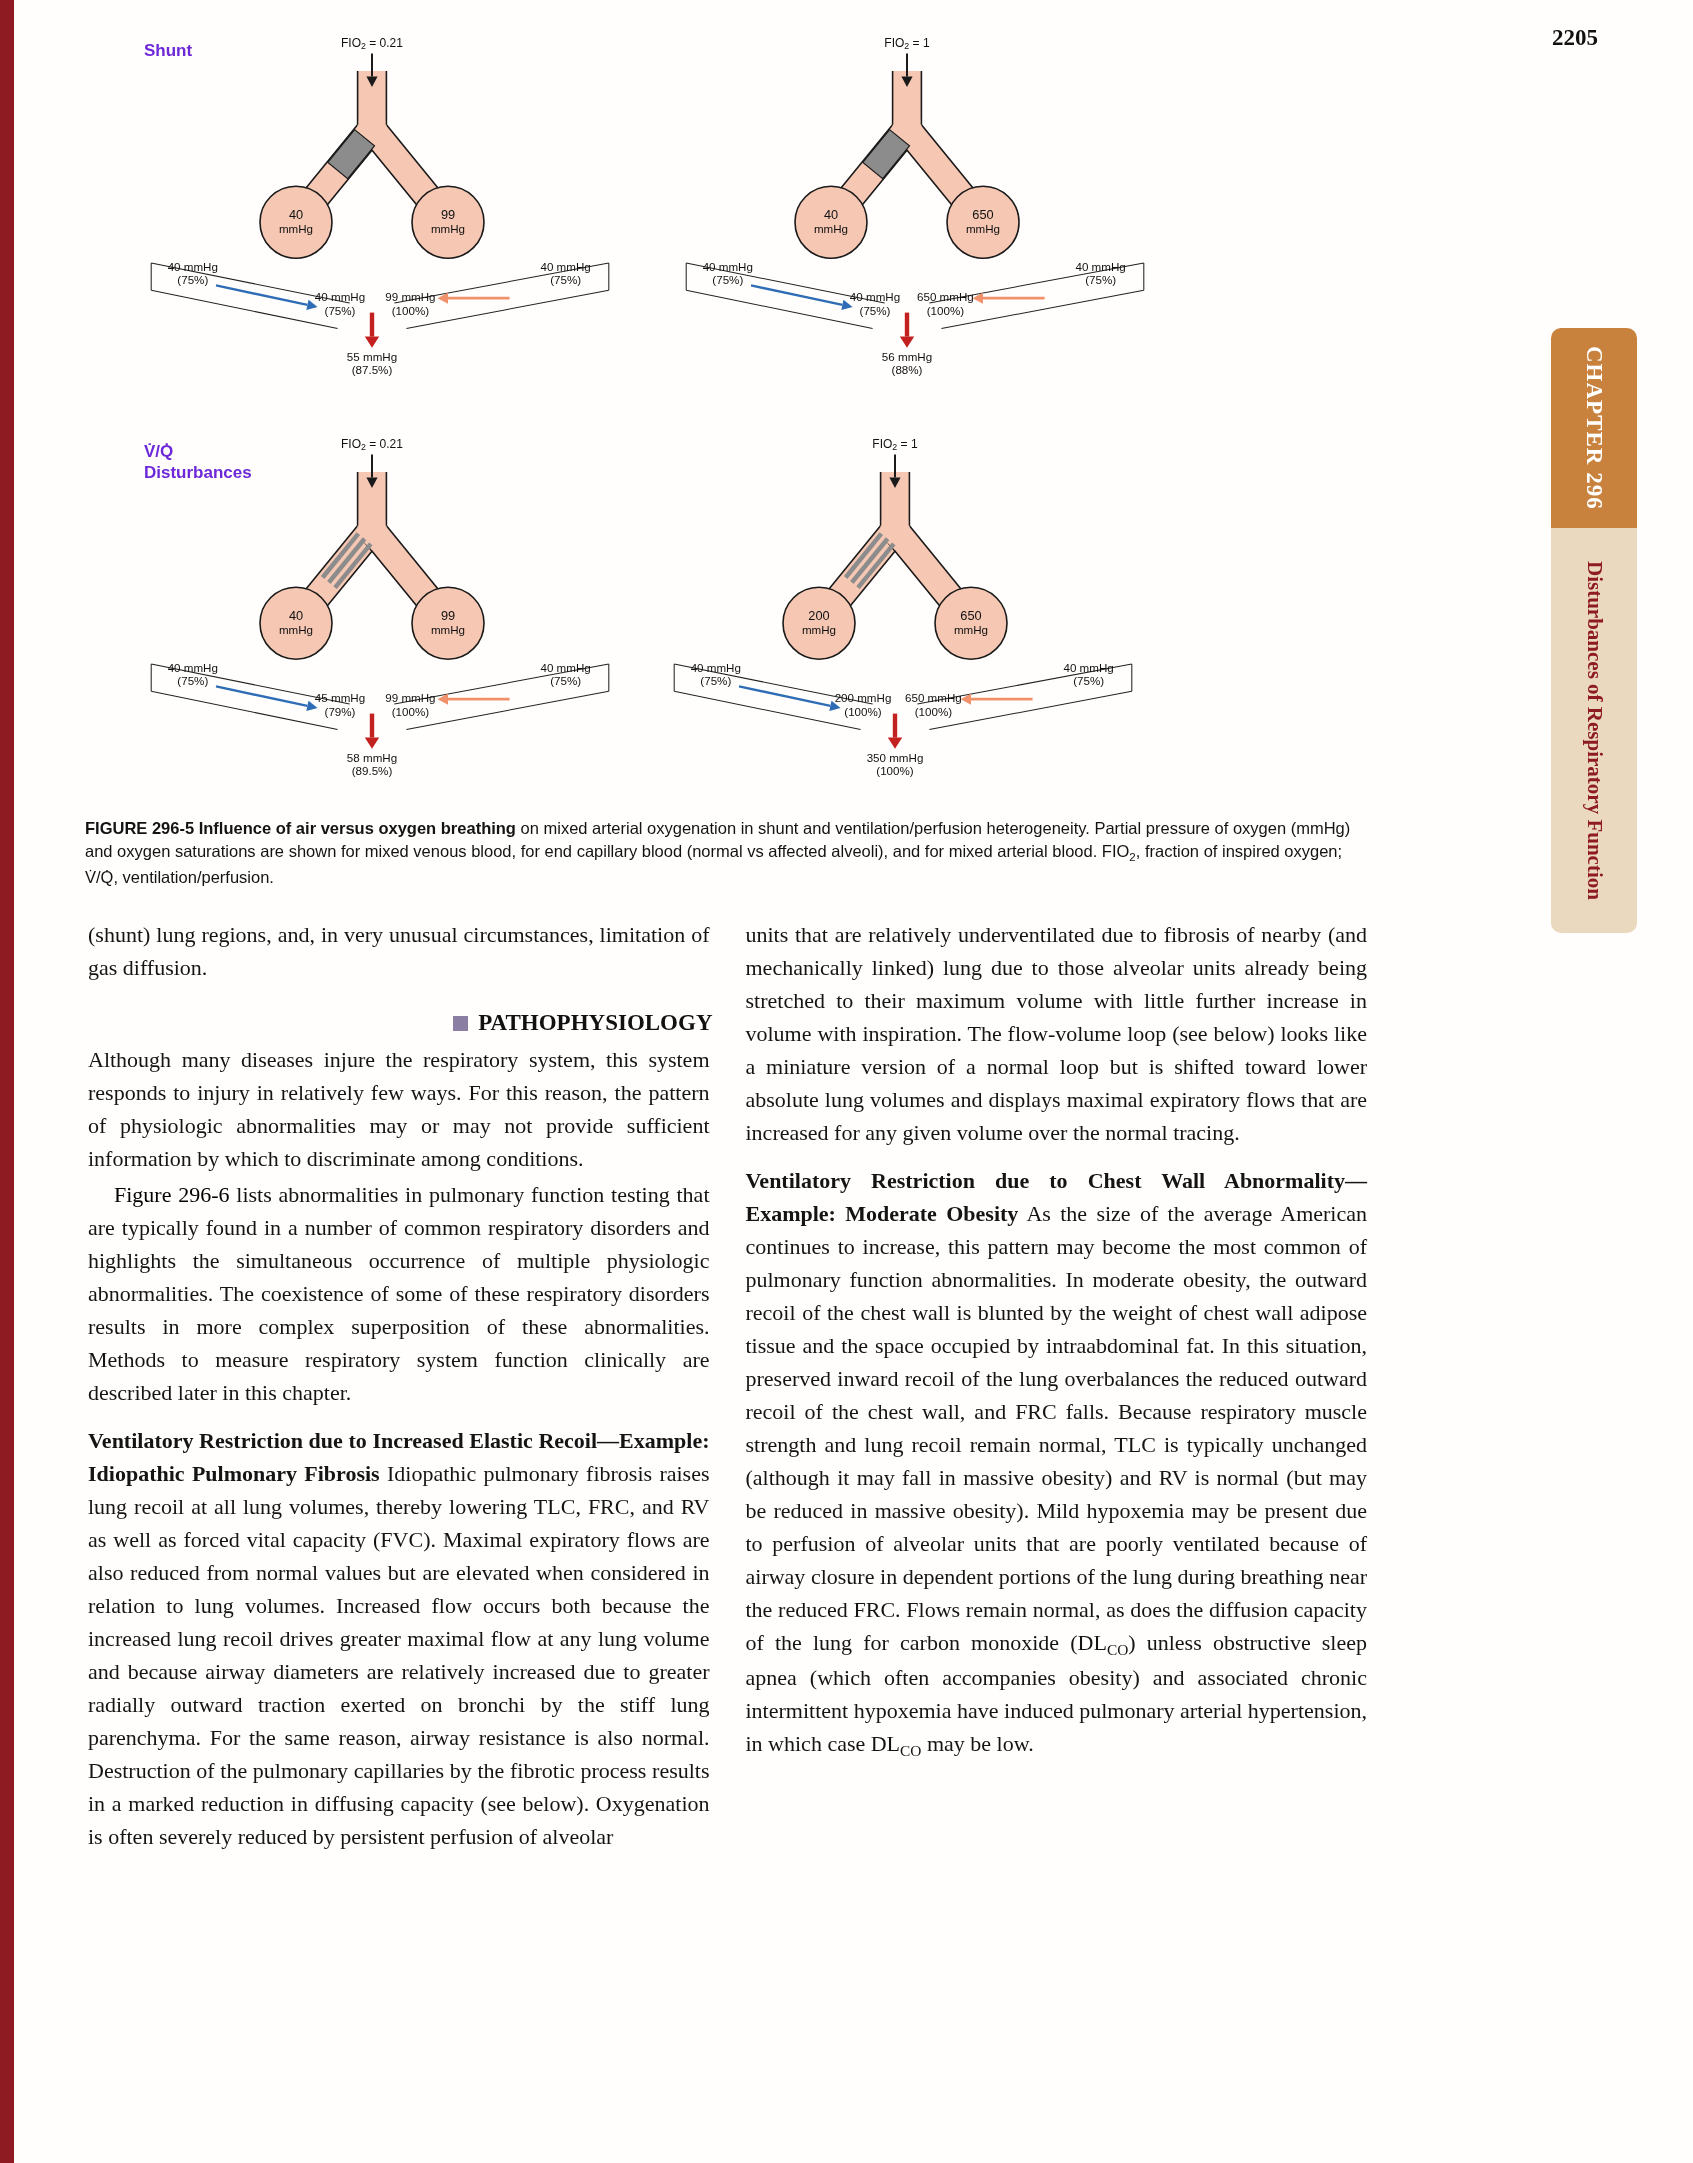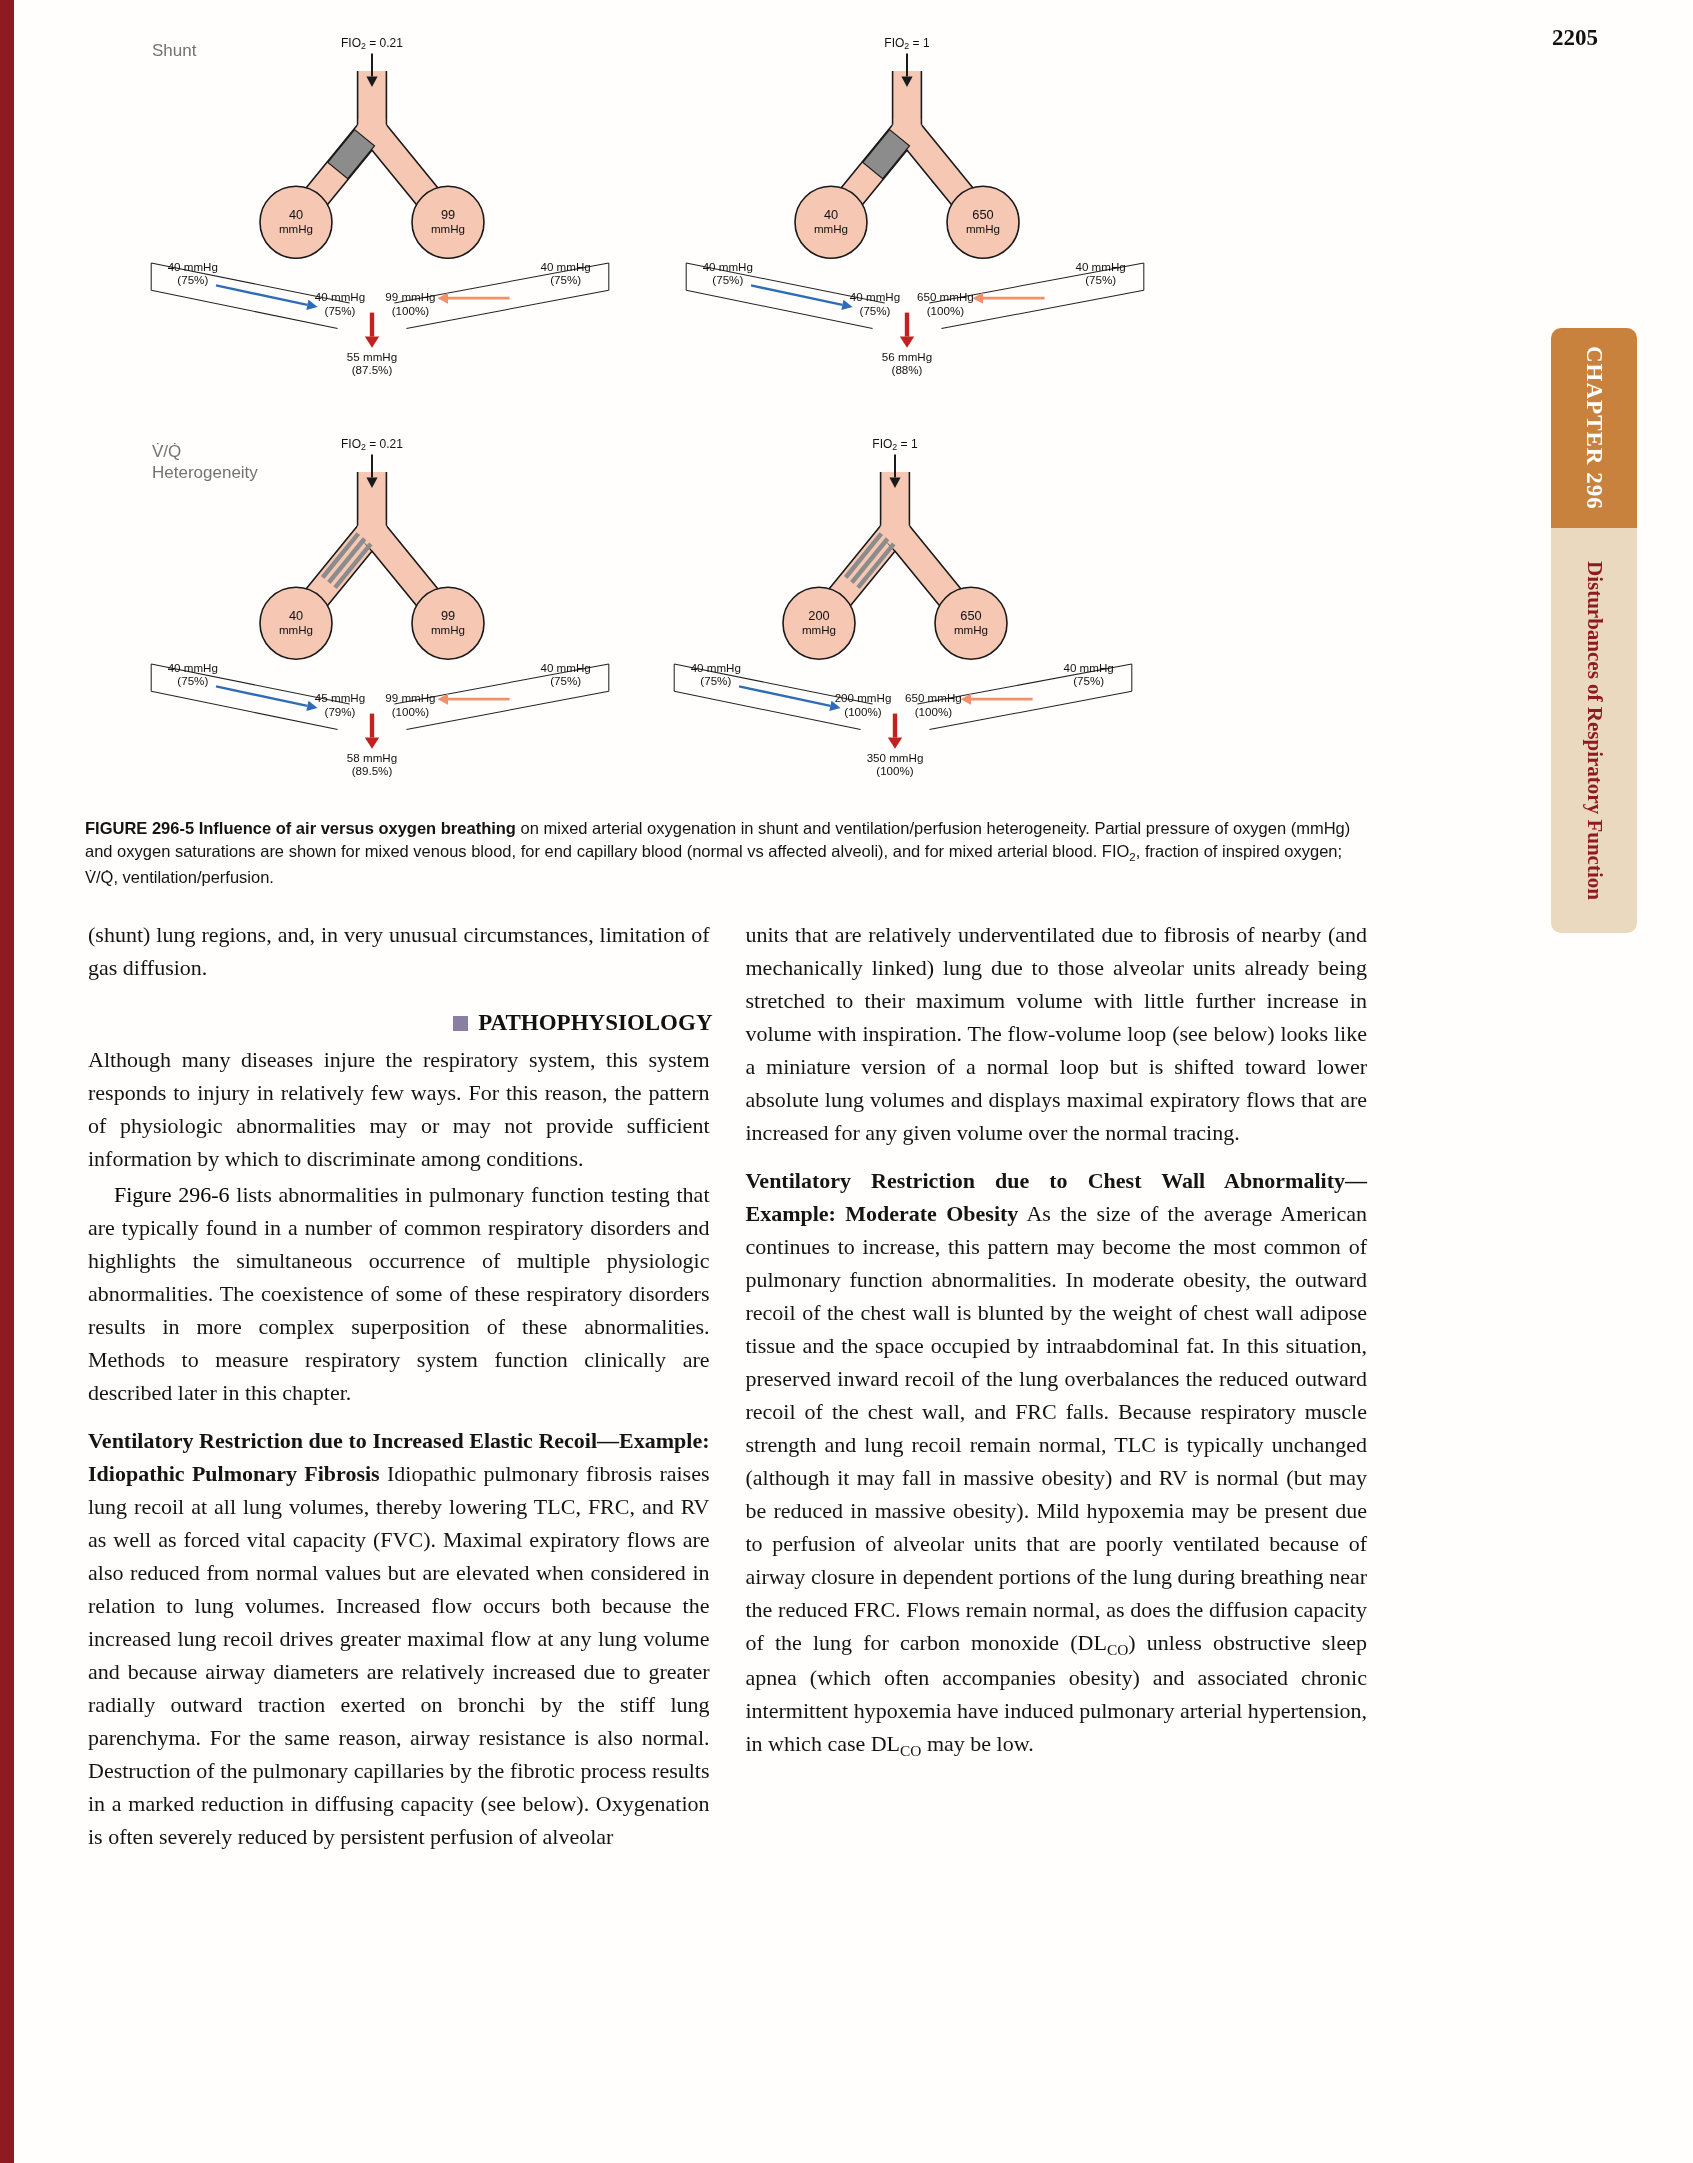--- a/index.html
+++ b/index.html
@@ -5,21 +5,21 @@
   html,body{margin:0;padding:0;background:#ffffff;}
   .page{position:relative;width:1693px;height:2163px;background:#fffefc;overflow:hidden;font-family:"Liberation Serif",serif;}
   .edge-strip{position:absolute;left:0;top:0;width:14px;height:100%;background:#8e1b22;}
   .page-number{position:absolute;top:25px;right:95px;font-weight:bold;font-size:23px;color:#111;}
   .chapter-tab{position:absolute;top:328px;right:56px;width:86px;border-radius:10px;overflow:hidden;display:flex;flex-direction:column;}
   .tab-chapter{background:#c9823e;color:#ffffff;height:200px;display:flex;align-items:center;justify-content:center;writing-mode:vertical-rl;font-weight:bold;font-size:23px;letter-spacing:1px;}
   .tab-title{background:#ead9bf;color:#8e1b22;height:405px;display:flex;align-items:center;justify-content:center;writing-mode:vertical-rl;font-weight:bold;font-size:21px;}
   .content{position:absolute;left:85px;top:34px;width:1285px;}
   .fig-row{display:flex;gap:55px;position:relative;margin-left:55px;}
   .fig-row + .fig-row{margin-top:55px;gap:43px;}
-  .row-label{position:absolute;left:12px;top:6px;font-family:"Liberation Sans",sans-serif;font-weight:normal;font-size:17px;color:#737373;line-height:1.25;}
+  .row-label{position:absolute;left:4px;top:6px;font-family:"Liberation Sans",sans-serif;font-weight:bold;font-size:17px;color:#6d28d9;line-height:1.25;}
   .panel-svg{display:block;}
   .panel-svg text{font-family:"Liberation Sans",sans-serif;font-size:14.5px;fill:#111;}
   .panel-svg .alv-line{font-size:16px;}
   .panel-svg .alv-unit{font-size:14.5px;}
   .panel-svg .fio2-label{font-size:15px;}
   .caption{margin-top:36px;font-family:"Liberation Sans",sans-serif;font-size:16.5px;line-height:1.38;color:#131313;max-width:1285px;}
   .run-bold{font-weight:bold;}
   .run-link{color:#000000;}
   sub{font-size:70%;}
   .columns{display:flex;gap:30px;margin-top:26px;}
@@ -148,21 +148,21 @@
             <text x="338" y="334" text-anchor="middle" class="flow-label">650 mmHg</text>
             <text x="338" y="350.5" text-anchor="middle" class="flow-label">(100%)</text>
             <text x="290" y="408" text-anchor="middle" class="flow-label">56 mmHg</text>
             <text x="290" y="424.5" text-anchor="middle" class="flow-label">(88%)</text>
           </svg>
         </div>
     </div>
     <div class="fig-row">
       <div class="row-label" id="row-label-1">
           <div>V̇/Q̇</div>
-          <div>Heterogeneity</div>
+          <div>Disturbances</div>
         </div>
       <div id="panel-slot-2">
           <svg viewBox="0 0 600 432" width="480" height="346" class="panel-svg">
             <polygon points="276.8,107.3 303.2,128.7 210.2,242.7 183.8,221.3" fill="#f6c8b4" stroke="#1a1a1a" stroke-width="2" stroke-linejoin="round"></polygon>
             <polygon points="276.8,128.7 303.2,107.3 396.2,221.3 369.8,242.7" fill="#f6c8b4" stroke="#1a1a1a" stroke-width="2" stroke-linejoin="round"></polygon>
             <rect x="272" y="46" width="36" height="80" fill="#f6c8b4"></rect>
             <line x1="272" y1="46" x2="272" y2="113" stroke="#1a1a1a" stroke-width="2"></line>
             <line x1="308" y1="46" x2="308" y2="113" stroke="#1a1a1a" stroke-width="2"></line>
             <polygon points="273.5,106 306.5,106 306.5,128 290,143.5 273.5,128" fill="#f6c8b4"></polygon>
             <polygon points="286.3,134.0 290.6,137.5 246.0,192.2 241.6,188.7" fill="#8c8c8c"></polygon>

